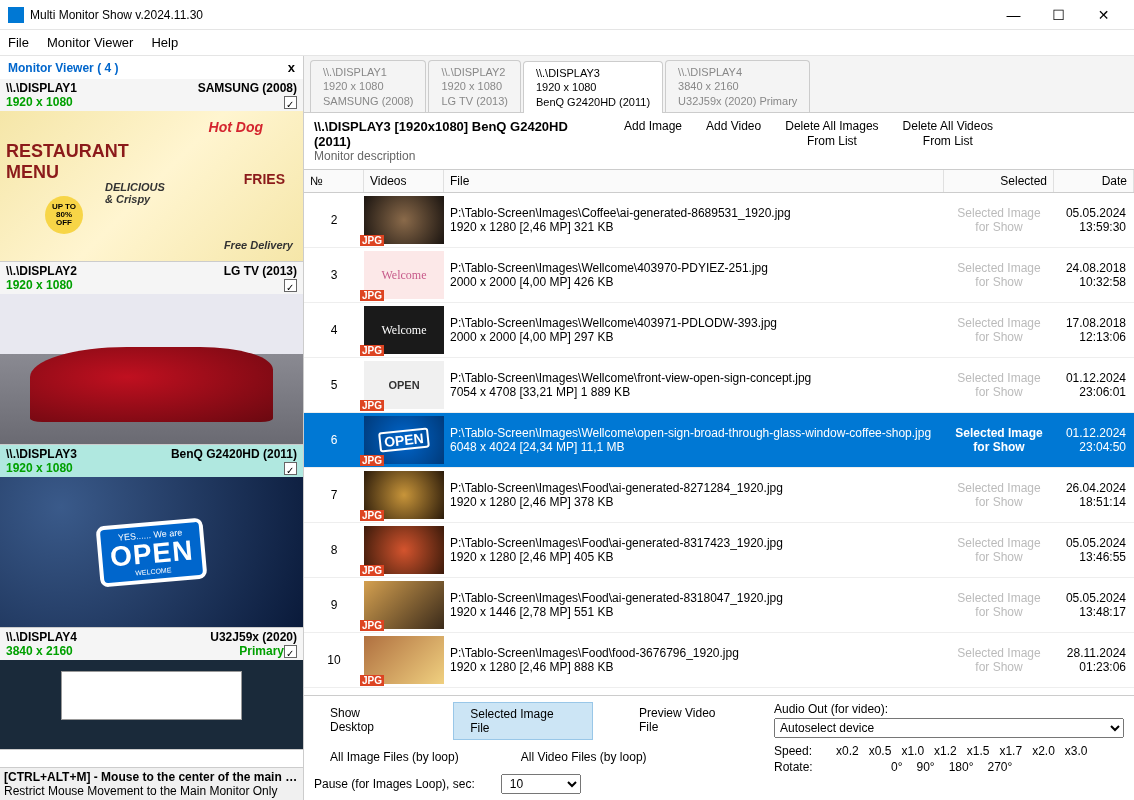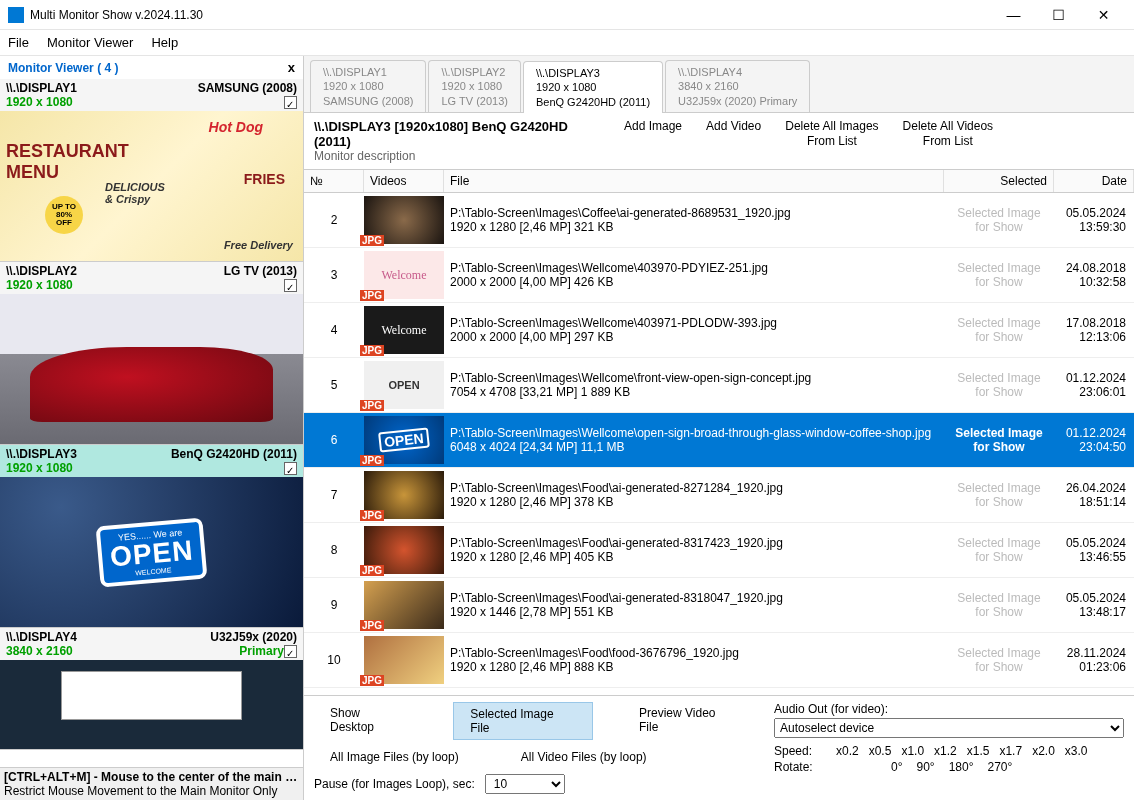--- a/index.html
+++ b/index.html
@@ -87,21 +87,21 @@
 .prev.open2 .o { color:#fff; font-weight:900; font-size:14px; border:2px solid #fff; border-radius:3px; padding:0 3px; transform:rotate(-6deg); }
 .prev.burger { background: radial-gradient(circle at 50% 50%,#c8953a,#2a1a0a); }
 .prev.soup { background: radial-gradient(circle at 50% 50%,#d4542e,#3a1a0a); }
 .prev.food1 { background: linear-gradient(135deg,#d4a050,#3a2a1a); }
 .prev.food2 { background: linear-gradient(135deg,#b07040,#f0d080); }
 .bottom { border-top: 1px solid #ccc; padding: 6px 10px; display: flex; gap: 20px; }
 .bottom-left { flex: 1; }
 .mode-row { display: flex; gap: 30px; margin-bottom: 6px; }
 .mode { padding: 4px 16px; font-size: 12px; }
 .mode.active { background: #cce5f5; border: 1px solid #99c7e8; }
-.pause-row { display: flex; align-items: center; gap: 10px; font-size: 12px; margin-top: 2px; }
+.pause-row { display: flex; align-items: center; gap: 26px; font-size: 12px; margin-top: 2px; }
 .pause-row select { width: 80px; font-size: 12px; padding: 1px 4px; }
 .bottom-right { width: 350px; }
 .bottom-right .lbl { font-size: 12px; margin-bottom: 2px; }
 .bottom-right select { width: 100%; font-size: 12px; padding: 1px; margin-bottom: 4px; }
 .opts-row { display: flex; align-items: center; gap: 12px; font-size: 12px; margin-top: 2px; }
 .opts-row .k { width: 50px; }
 .opts-row .v { font-size: 12px; }
 .welcome1::after{content:'Welcome';position:absolute;top:50%;left:50%;transform:translate(-50%,-50%);color:#c75a8a;font-family:cursive;font-size:12px;}
 .welcome2::after{content:'Welcome';position:absolute;top:50%;left:50%;transform:translate(-50%,-50%);color:#fff;font-family:cursive;font-size:12px;}
 .opensign::after{content:'OPEN';position:absolute;top:50%;left:50%;transform:translate(-50%,-50%);color:#333;font-weight:bold;font-size:11px;}

